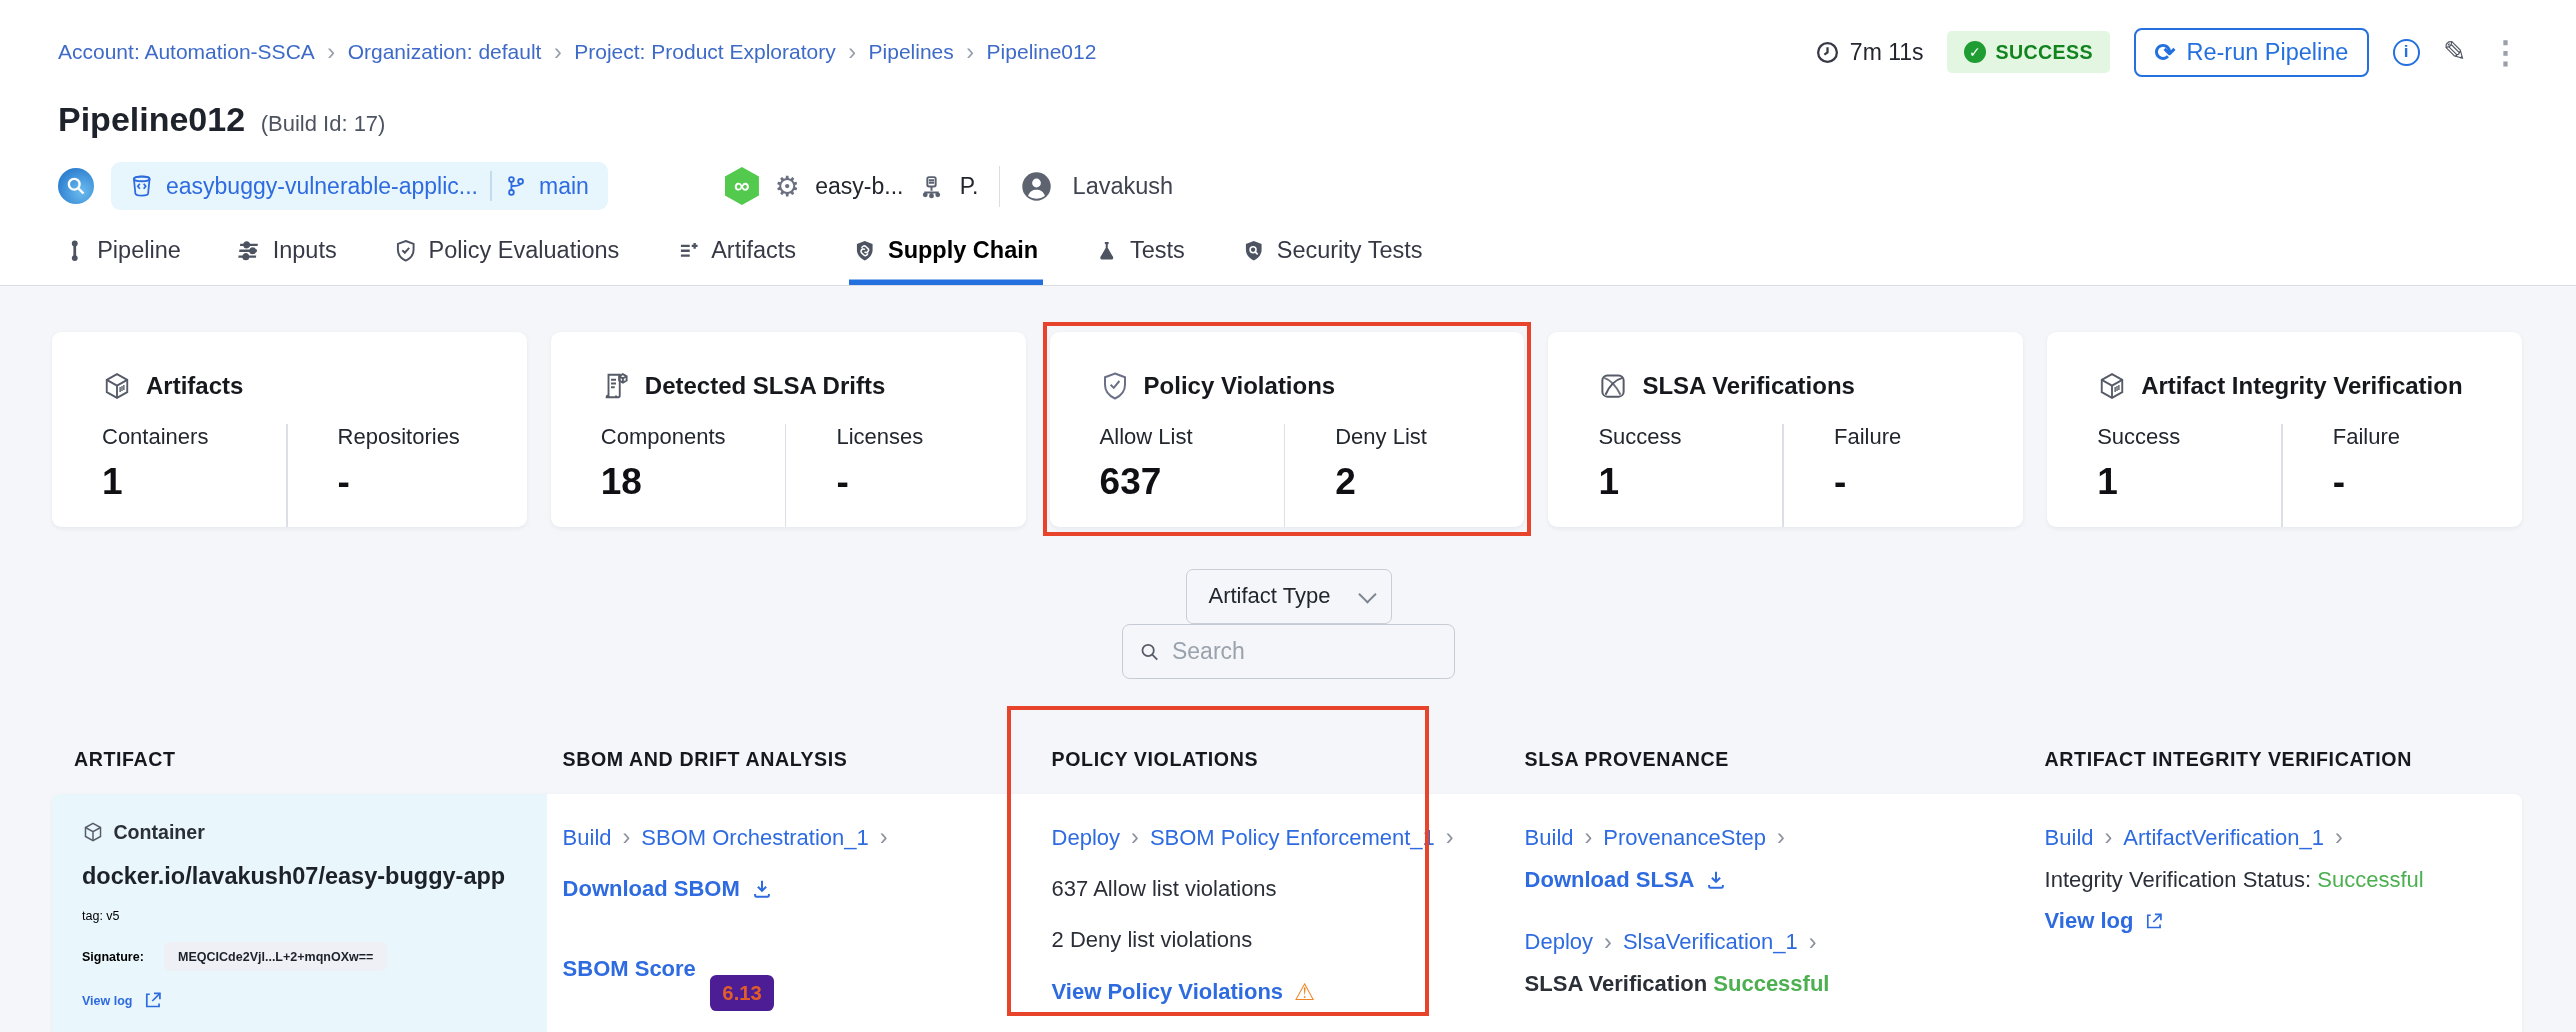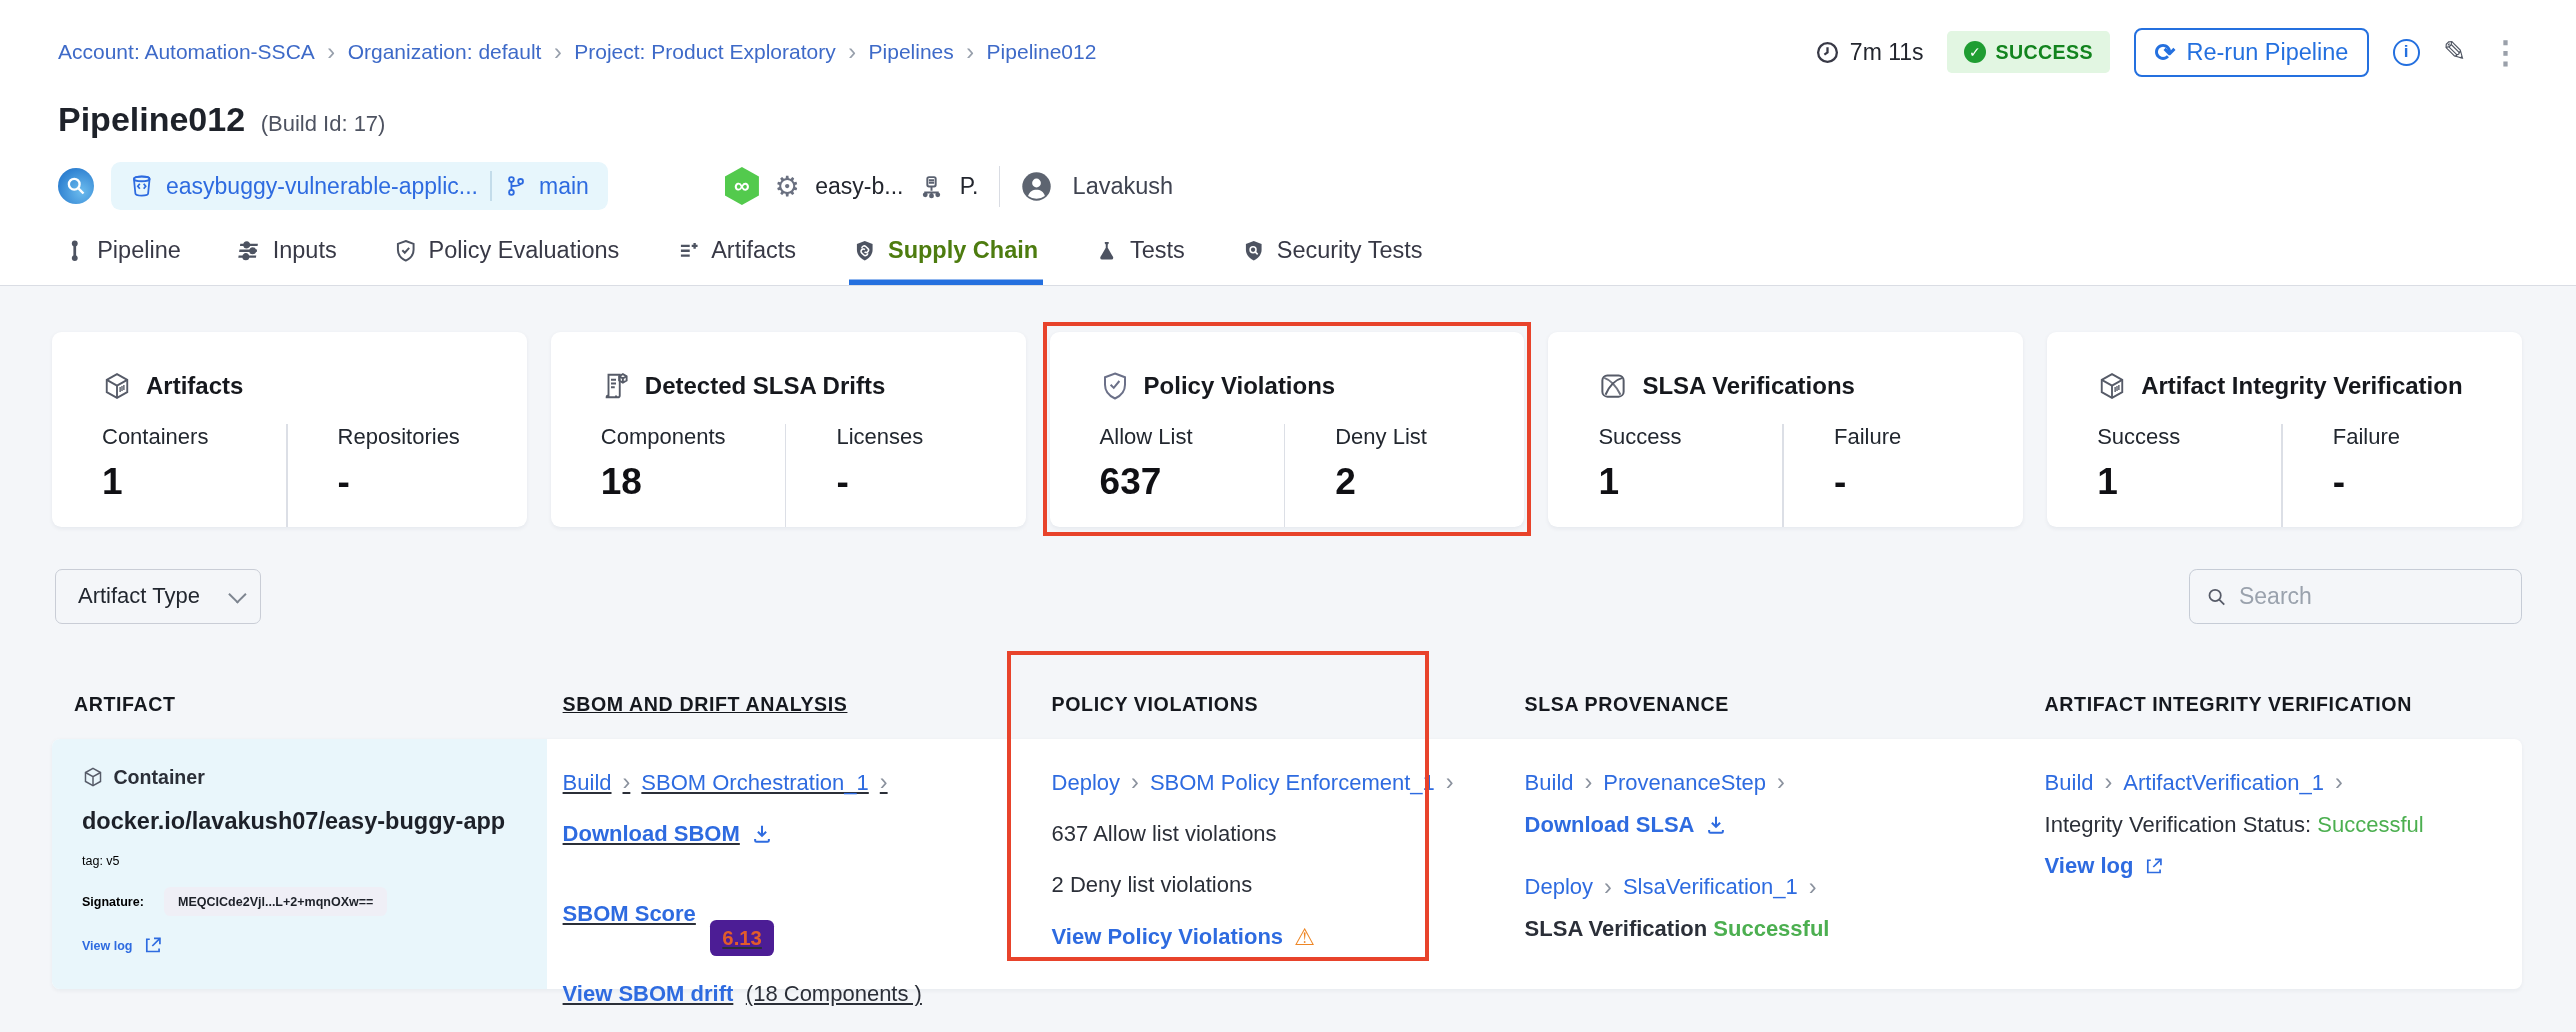--- a/index.html
+++ b/index.html
@@ -41,45 +41,45 @@
              display:flex; align-items:center; justify-content:center; color:#fff; font-size:22px; font-weight:700; }
   .gear { font-size:28px; color:#6a7080; }
   .meta-text { font-size:23px; color:#23262e; }
   .meta-divider { width:1.6px; height:41px; background:#d9dce3; margin:0 20.3px; }
   .user-chip { display:flex; align-items:center; gap:21px; color:#3f4350; font-size:23.5px; }
 
   
   .tabs { margin-top:20.3px; padding:0 58px; border-bottom:1.6px solid #dadde4; display:flex; gap:48px; }
   .tab { display:flex; align-items:center; gap:11px; font-size:23.5px; color:#383946; padding:3.1px 4.7px 20.3px; cursor:pointer; }
   .tab svg { flex:0 0 auto; }
-  .tab.active { color:#4d7c0f; font-weight:700; box-shadow:inset 0 -5.5px 0 #2470df; }
+  .tab.active { color:#000000; font-weight:700; box-shadow:inset 0 -5.5px 0 #2470df; }
 
   
   .content { background:#f4f6f9; height:761px; }
   .cards-row { display:flex; gap:24px; padding:46px 54px 0 52px; }
   .card { background:#fff; border-radius:9.4px; box-shadow:0 1.6px 4.7px rgba(20,30,60,.06); width:475px; height:195px;
           padding:39px 0 0 50px; position:relative; }
   .card-title { display:flex; align-items:center; gap:14px; font-size:24px; font-weight:700; color:#16181d; }
   .card-metrics { display:flex; margin-top:23.5px; }
   .metric { width:184px; }
   .metric .m-label { font-size:22px; color:#22272f; }
   .metric .m-value { font-size:37px; font-weight:700; color:#101014; margin-top:11px; }
   .metric-divider { width:1.6px; background:#dcdfe6; height:103px; margin-right:50px; }
 
-  .filter-row { display:flex; justify-content:space-between; margin:42px 54px 0 55px; }
+  .filter-row { display:flex; justify-content:space-between; align-items:center; margin:42px 54px 0 55px;flex-direction:column; }
   .select { width:206px; height:55px; border:1.6px solid #c9cdd6; border-radius:7px; display:flex; align-items:center;
             justify-content:space-between; padding:0 19px 0 22px; cursor:pointer; color:#22272f; font-size:22px; }
   .chev { width:12.5px; height:12.5px; border-right:2.3px solid #7d8590; border-bottom:2.3px solid #7d8590; transform:rotate(45deg) translateY(-3.1px); }
   .search-box { width:333px; height:55px; border:1.6px solid #c6ccd6; border-radius:7.8px; display:flex; align-items:center; padding:0 15.6px; gap:12.5px; background:transparent; }
   .search-box input { border:none; outline:none; background:transparent; font-size:23px; color:#2b2f38; width:100%; font-family:inherit; }
   .search-box input::placeholder { color:#9aa2ad; }
 
   
   .cols { display:flex; }
-  .c1 { width:495px; } .c2 { width:489px; padding-left:15.6px;text-decoration:underline; } .c3 { width:473px; padding-left:15.6px; }
+  .c1 { width:495px; } .c2 { width:489px; padding-left:15.6px; } .c3 { width:473px; padding-left:15.6px; }
   .c4 { width:520px; padding-left:15.6px; } .c5 { flex:1; padding-left:15.6px; }
   .table-head { margin:69px 54px 0 52px; }
   .table-head .hcell { font-size:19.6px; font-weight:700; letter-spacing:0.6px; color:#15181e; }
   .table-head .c1 { padding-left:22px; }
   .table-body { margin:23.5px 54px 0 52px; background:#fff; border-radius:7.8px; height:250px; box-shadow:0 1.6px 4.7px rgba(20,30,60,.05); }
   .cell { padding-top:30px; font-size:22px; color:#2b2f38; }
   .art-cell { background:#e9f6fb; border-radius:7.8px 0 0 7.8px; height:250px; padding:26.6px 30px 0; display:flex; flex-direction:column; gap:19px; }
   .art-type { display:flex; align-items:center; gap:9.4px; font-size:19.6px; font-weight:700; color:#2b2f38; }
   .art-name { font-size:23.5px; font-weight:700; color:#1d2129; }
   .sig-row { display:flex; align-items:center; gap:20.3px; font-weight:700; }

